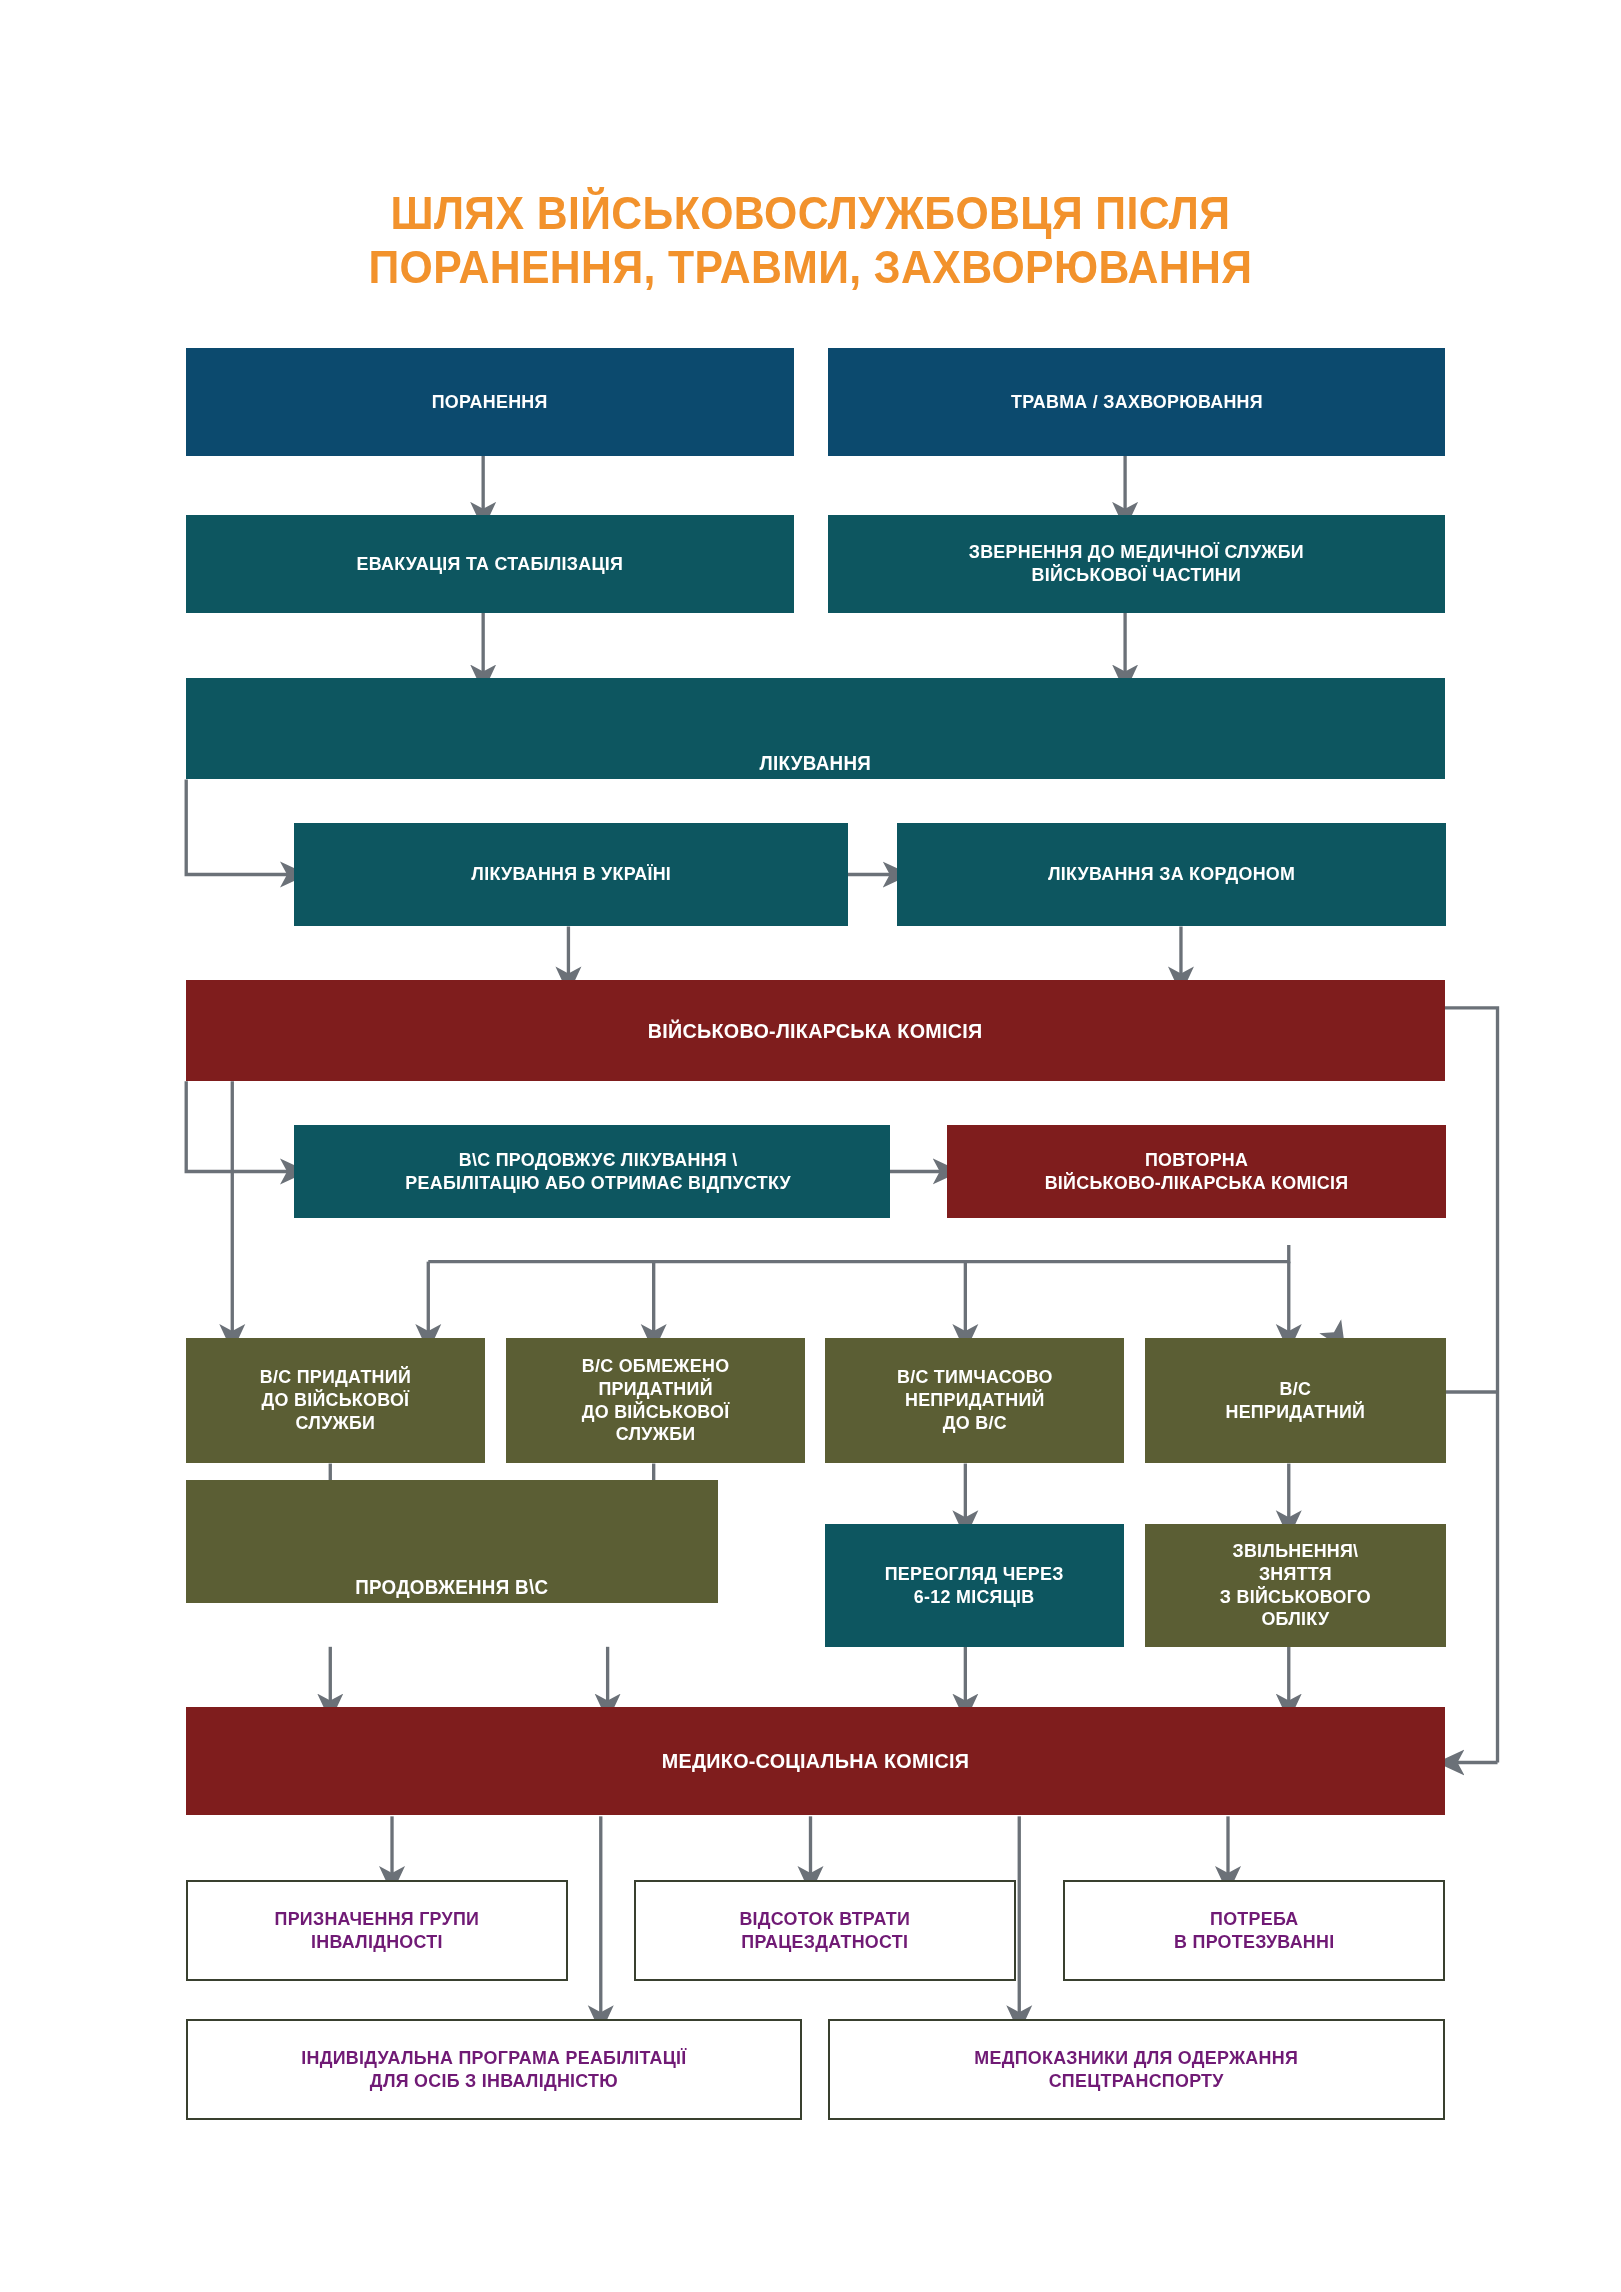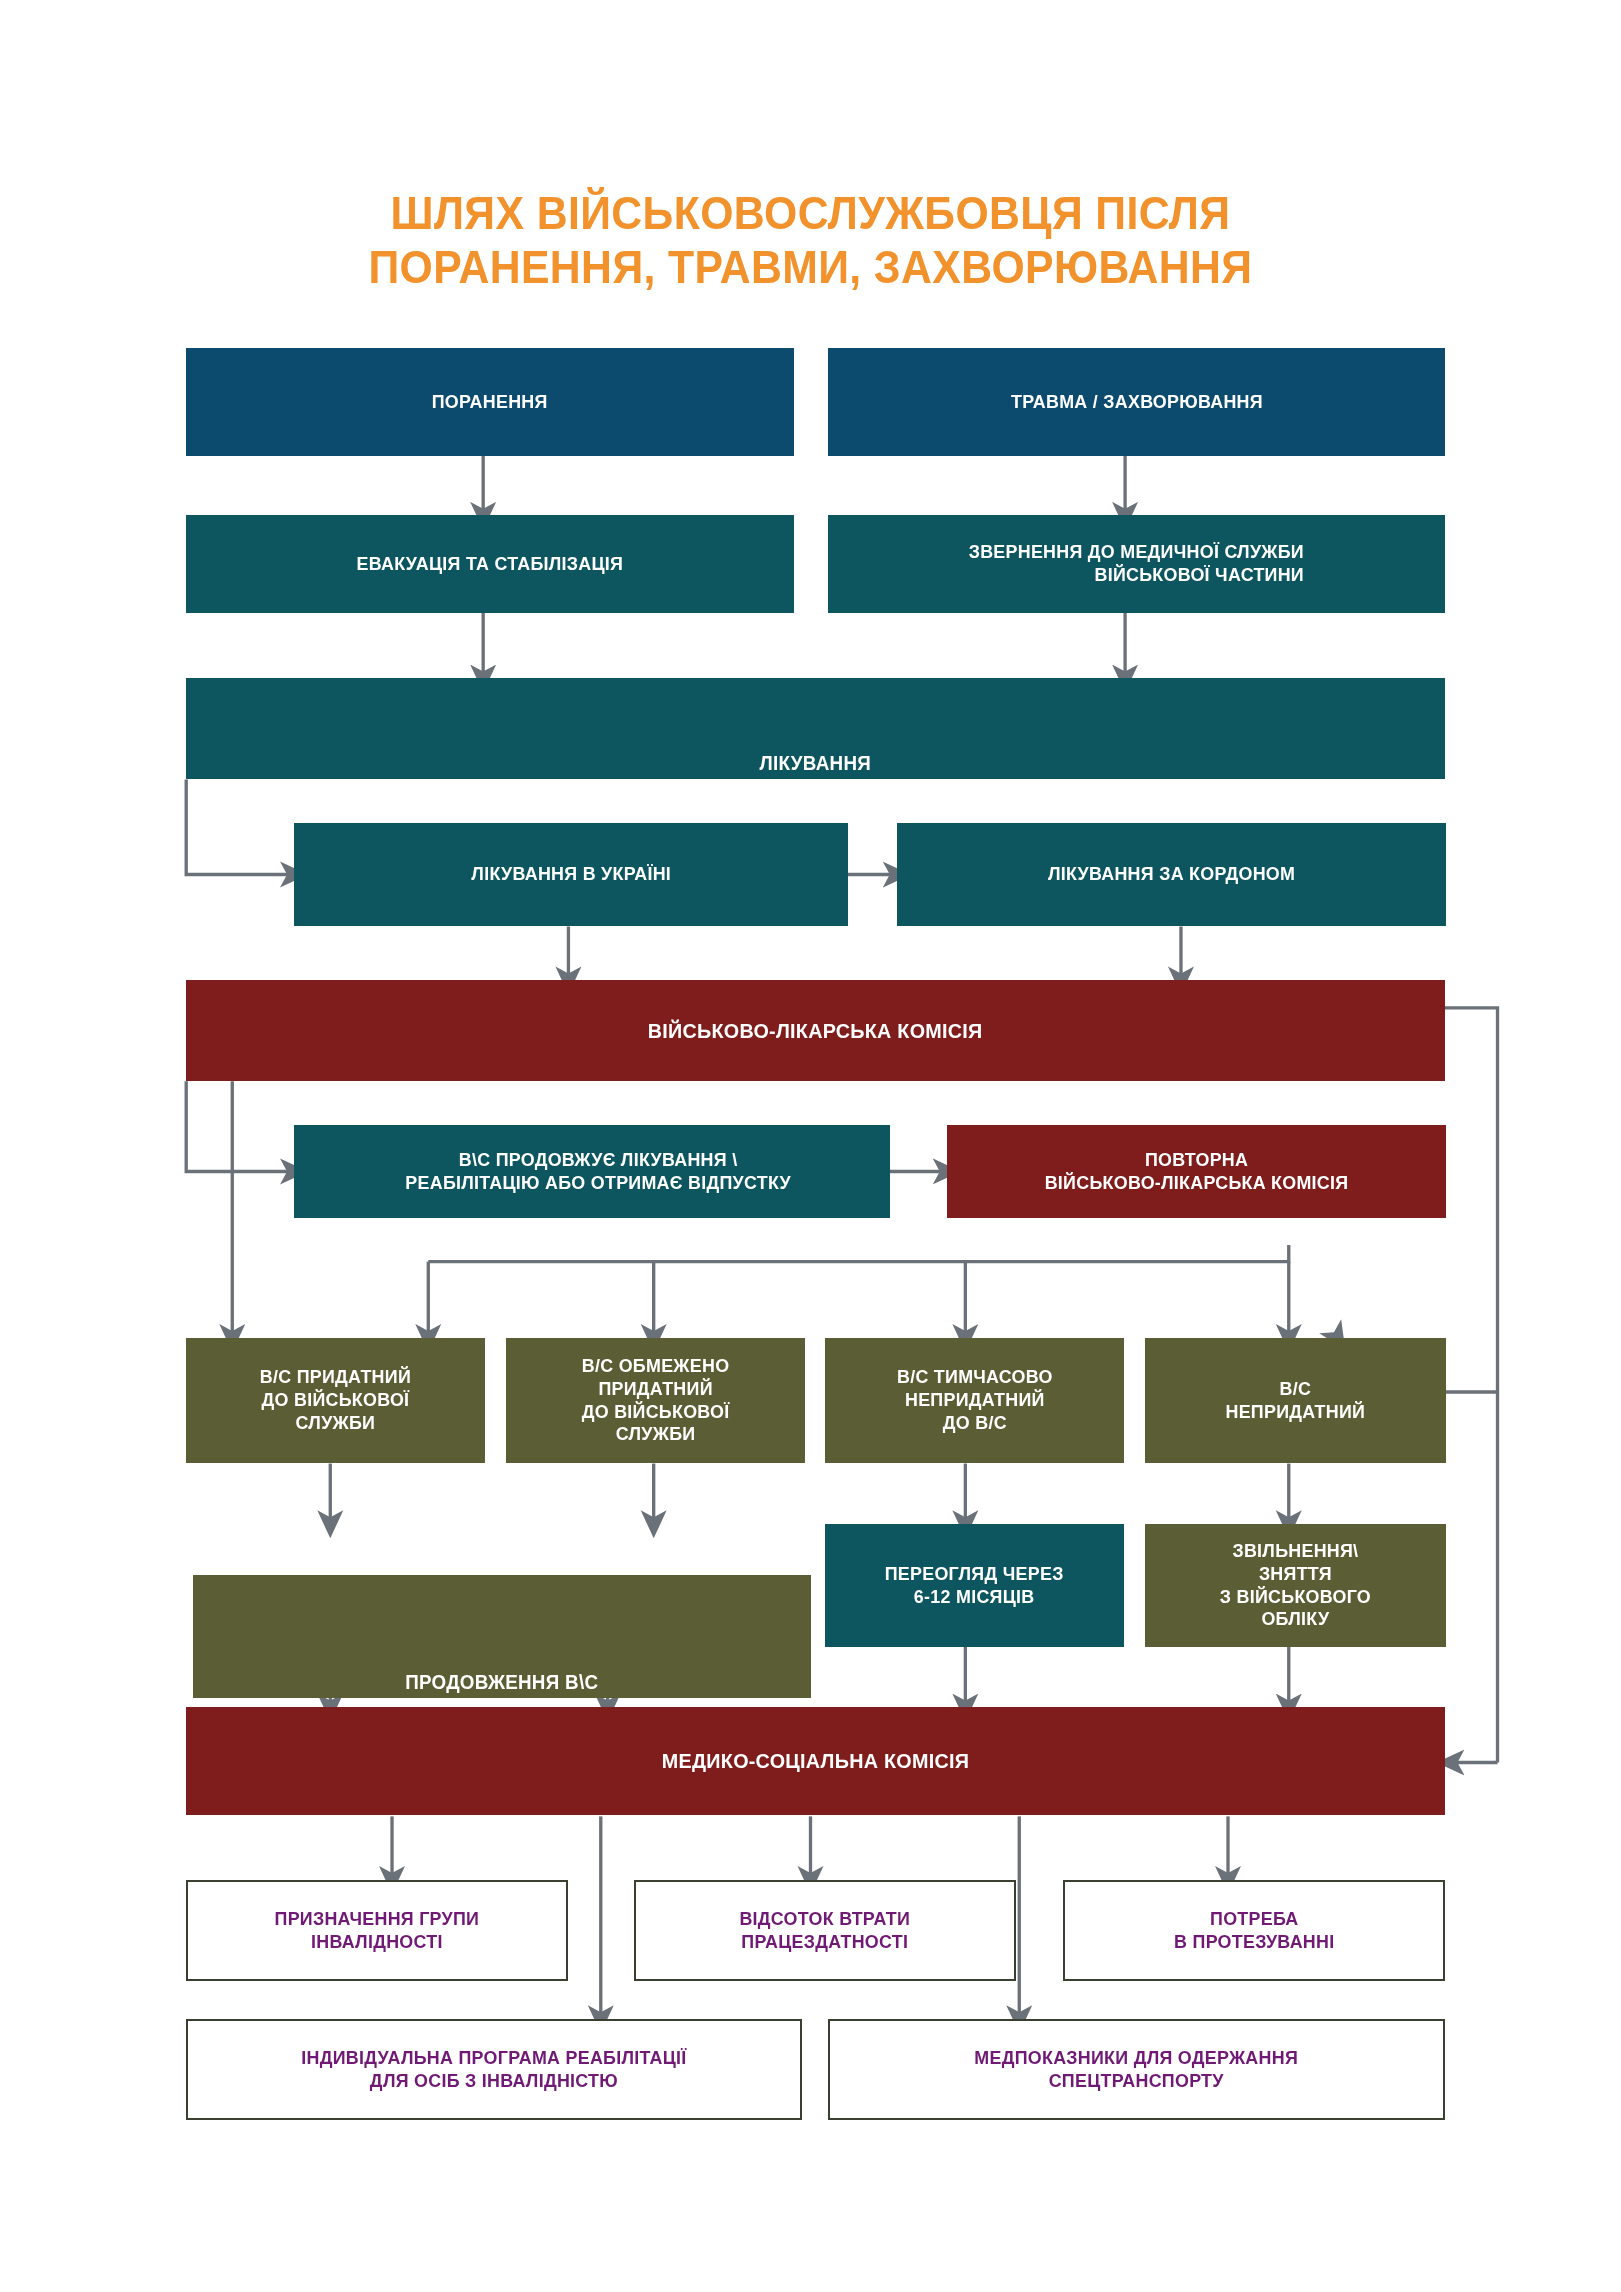--- a/index.html
+++ b/index.html
@@ -167,21 +167,21 @@
   </div>
 
   <div class="node orange fs-19" style="left:828px; top:348px; width:617px; height:108px;">
     <span>ТРАВМА / ЗАХВОРЮВАННЯ</span>
   </div>
 
   <div class="node teal fs-19" style="left:186px; top:515px; width:608px; height:98px;">
     <span>ЕВАКУАЦІЯ ТА СТАБІЛІЗАЦІЯ</span>
   </div>
 
-  <div class="node teal fs-19" style="left:828px; top:515px; width:617px; height:98px;text-align:right;">
+  <div class="node teal fs-19" style="left:828px; top:515px; width:617px; height:98px;">
     <span>ЗВЕРНЕННЯ ДО МЕДИЧНОЇ СЛУЖБИ
 ВІЙСЬКОВОЇ ЧАСТИНИ</span>
   </div>
 
   <div class="node teal fs-20" style="left:186px; top:678px; width:1259px; height:101px;">
     <span>ЛІКУВАННЯ</span>
   </div>
 
   <div class="node teal fs-19" style="left:294px; top:823px; width:554px; height:103px;">
     <span>ЛІКУВАННЯ В УКРАЇНІ</span>
@@ -222,21 +222,21 @@
     <span>В/С ТИМЧАСОВО
 НЕПРИДАТНИЙ
 ДО В/С</span>
   </div>
 
   <div class="node olive fs-19" style="left:1145px; top:1338px; width:301px; height:125px;">
     <span>В/С
 НЕПРИДАТНИЙ</span>
   </div>
 
-  <div class="node olive fs-20" style="left:186px; top:1575px; width:618px; height:123px;margin-left:7px;">
+  <div class="node olive fs-20" style="left:186px; top:1480px; width:532px; height:123px;">
     <span>ПРОДОВЖЕННЯ В\С</span>
   </div>
 
   <div class="node teal fs-19" style="left:825px; top:1524px; width:299px; height:123px;">
     <span>ПЕРЕОГЛЯД ЧЕРЕЗ
 6-12 МІСЯЦІВ</span>
   </div>
 
   <div class="node olive fs-19" style="left:1145px; top:1524px; width:301px; height:123px;">
     <span>ЗВІЛЬНЕННЯ\

